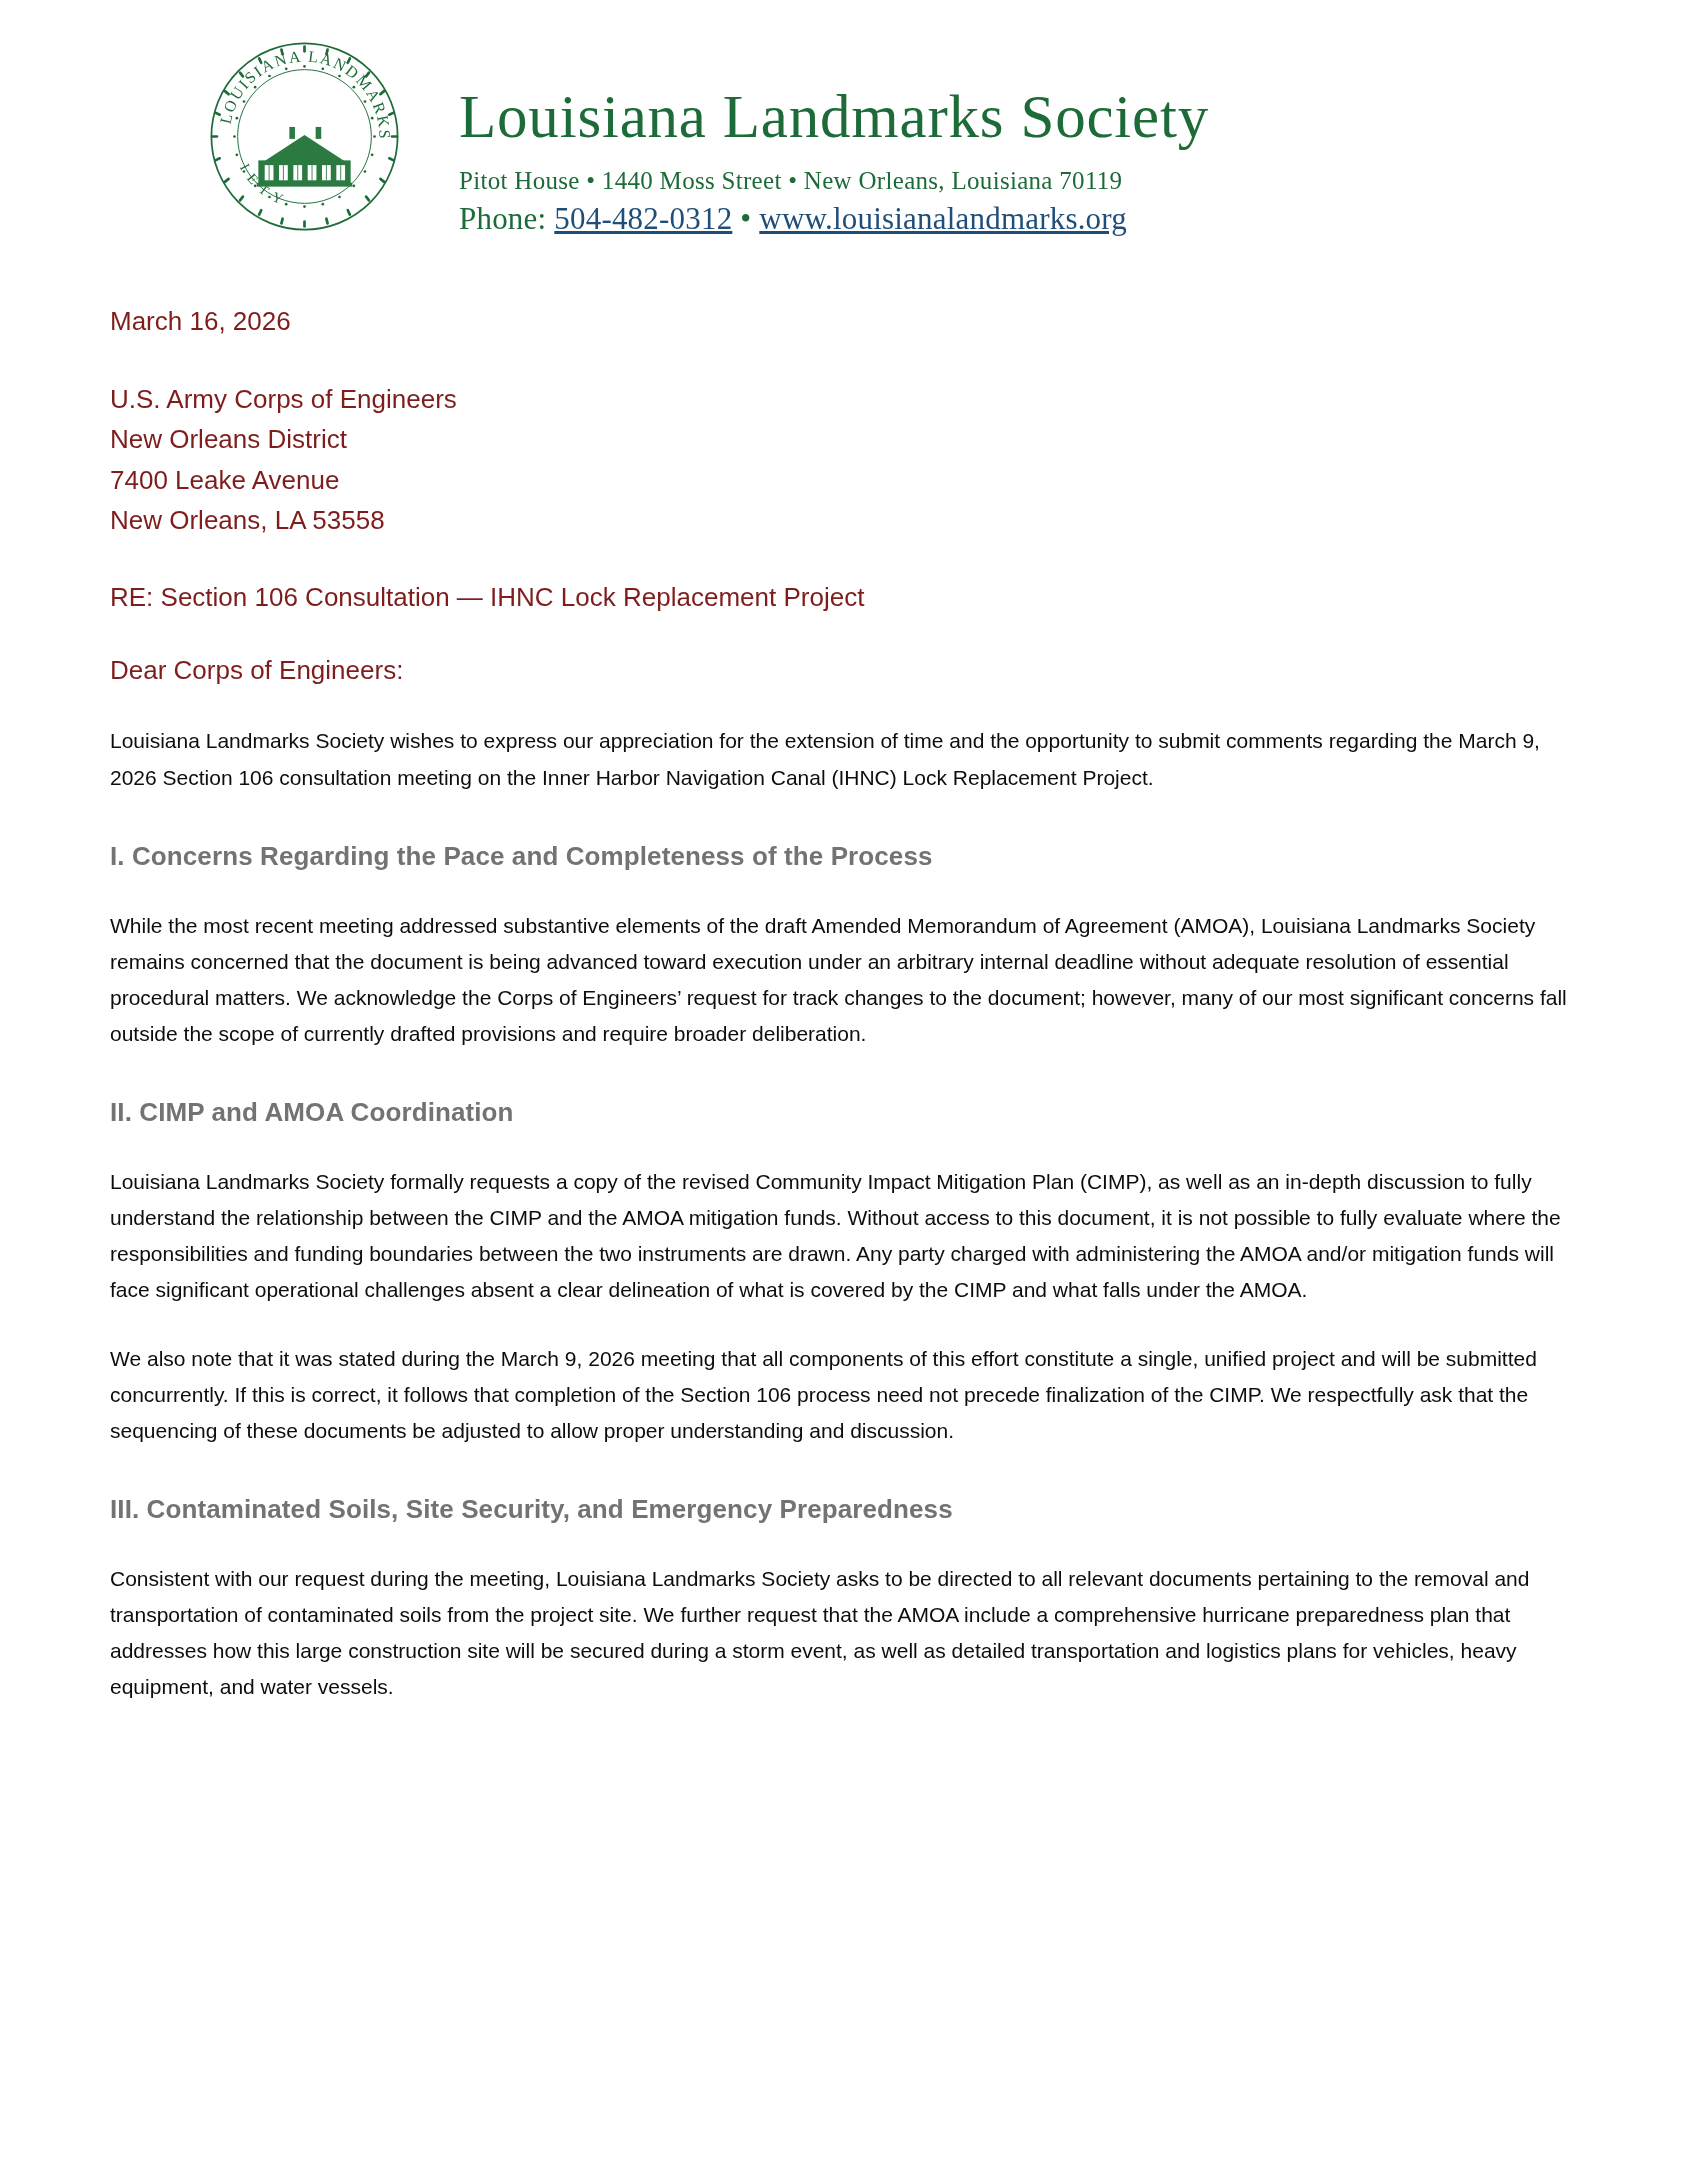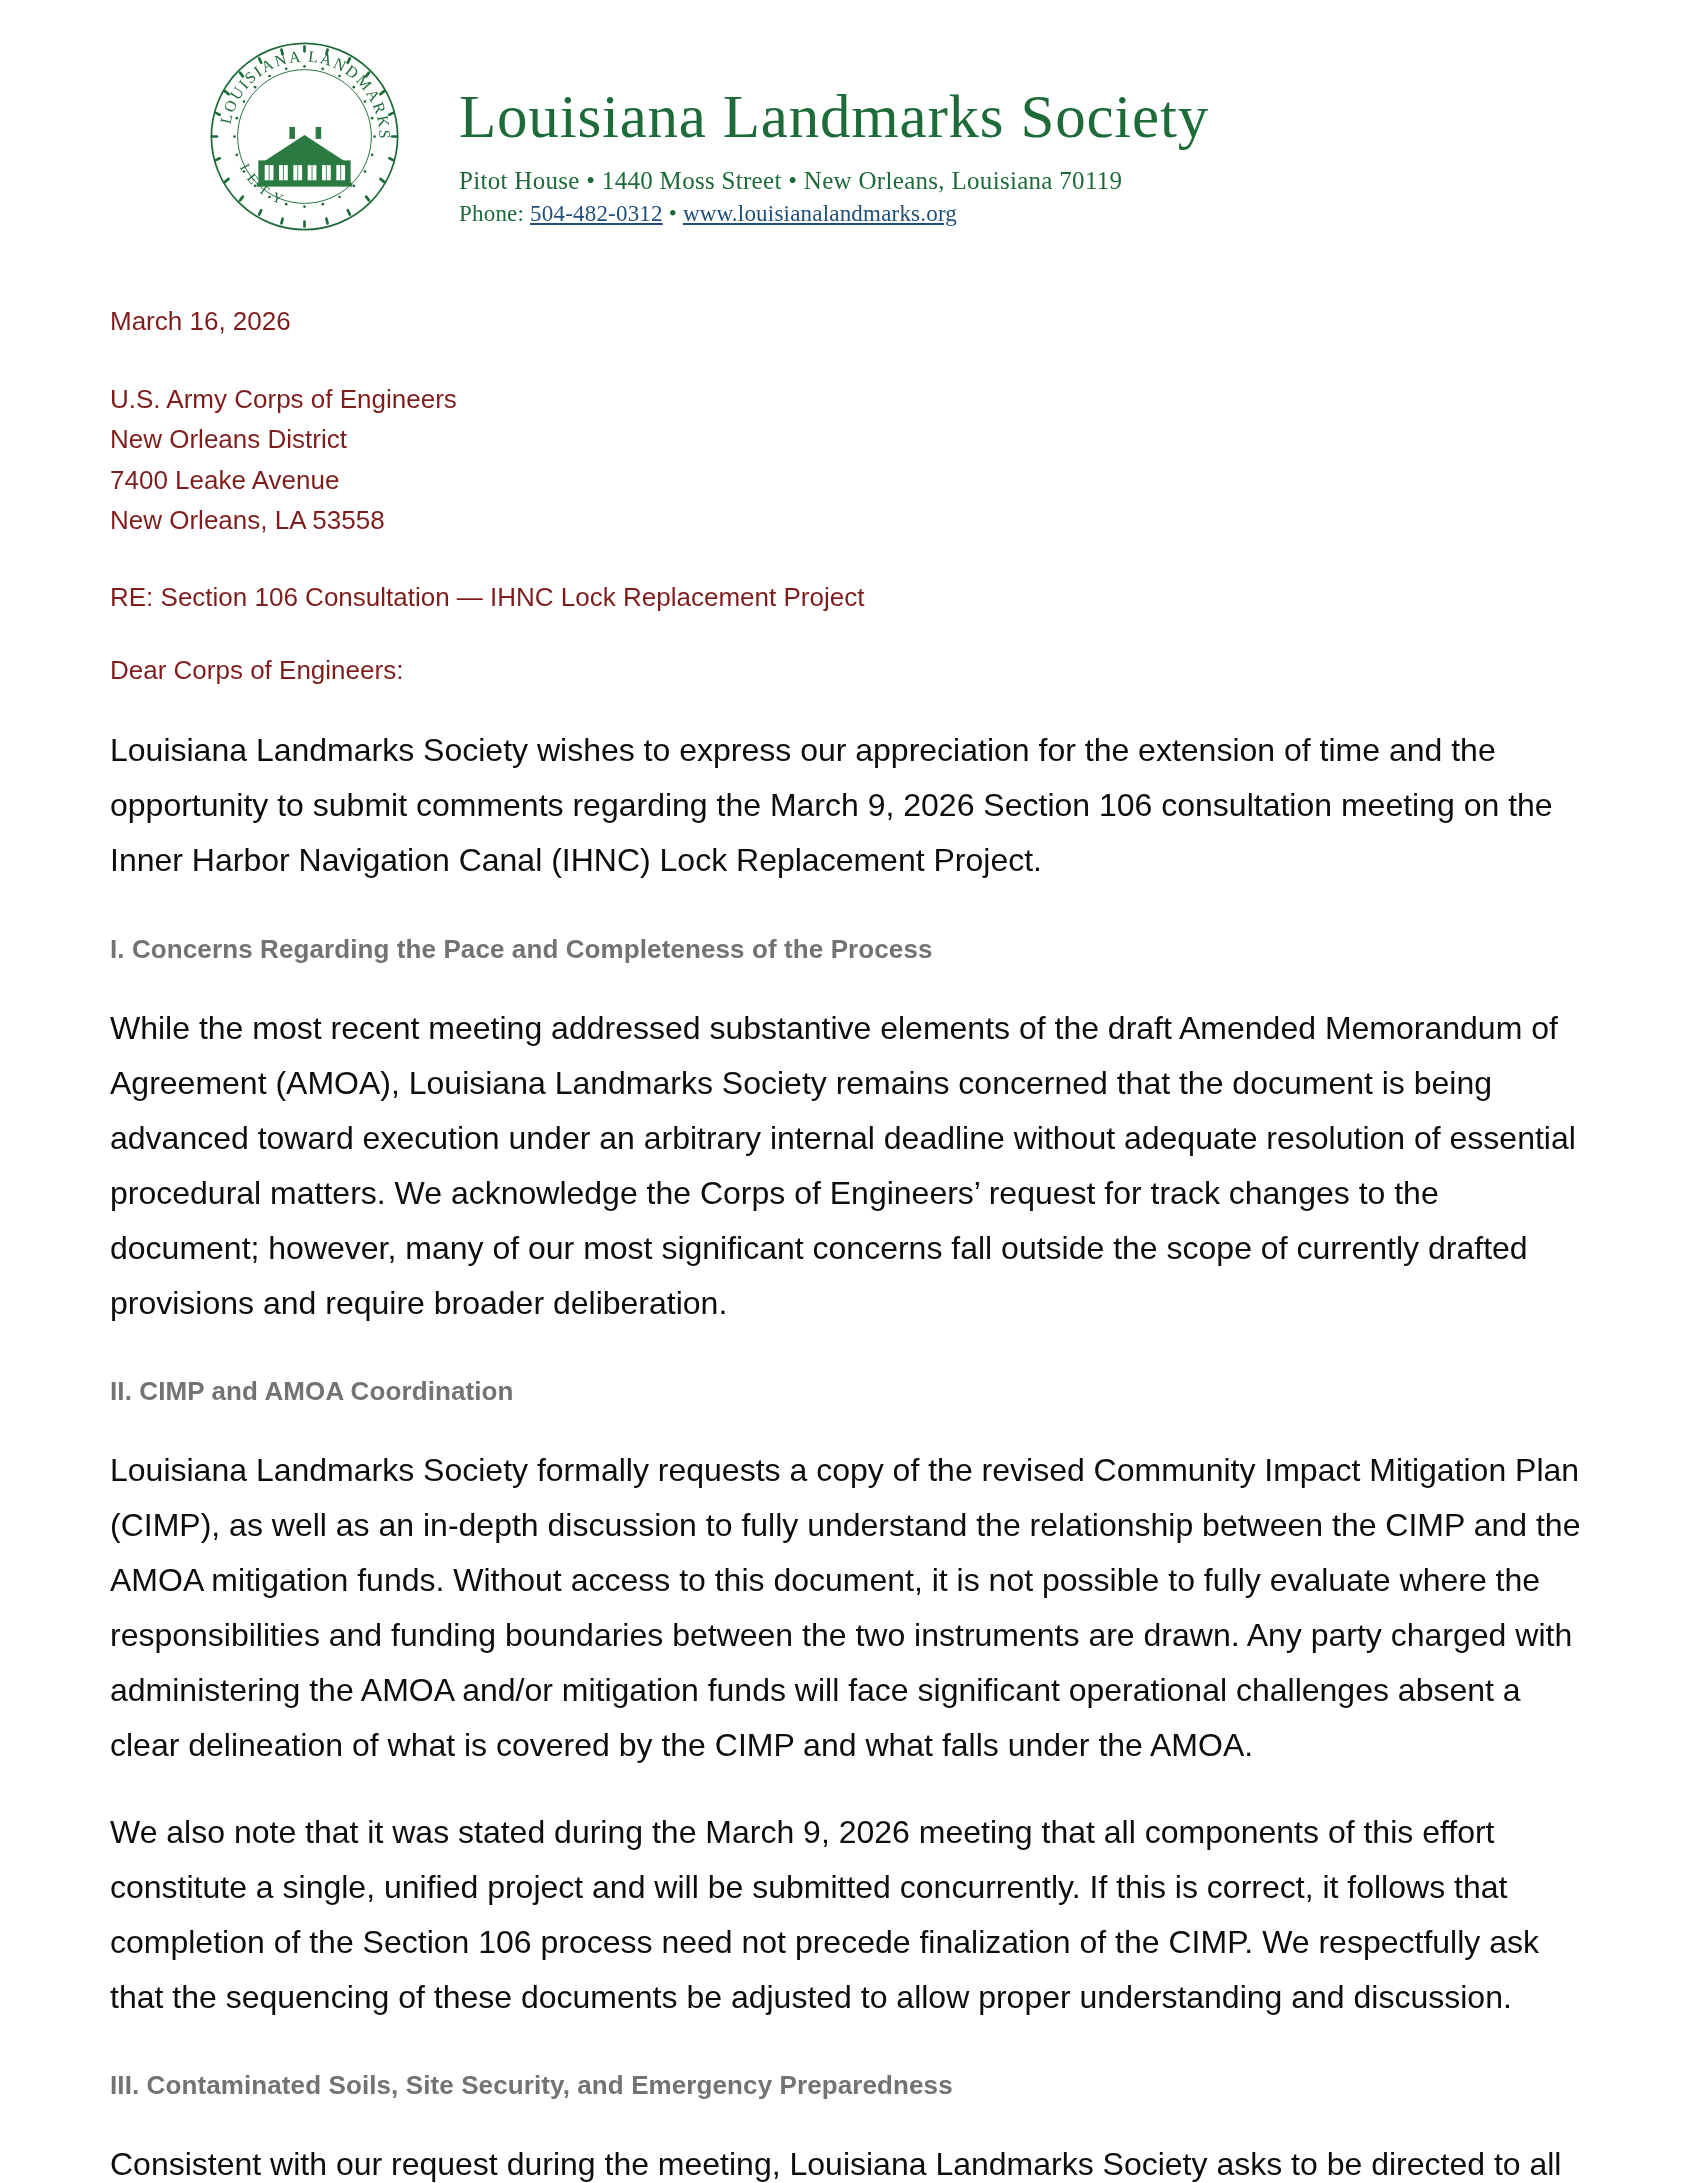--- a/index.html
+++ b/index.html
@@ -58,21 +58,21 @@
     font-family: "Liberation Serif", serif;
     font-size: 25px;
     line-height: 1.28;
     color: #1d6b38;
     margin-top: 17.5px;
     letter-spacing: 0.3px;
     white-space: nowrap;
   }
   .lh-phone {
     font-family: "Liberation Serif", serif;
-    font-size: 23px;
+    font-size: 31px;
     line-height: 1.28;
     color: #1d6b38;
     margin-top: 2.4px;
     letter-spacing: 0.2px;
     white-space: nowrap;
   }
   .link {
     color: #1f4e79;
     text-decoration: underline;
   }
@@ -90,21 +90,21 @@
     line-height: 1.58;
     color: #7f1d1d;
     font-family: "Liberation Sans", sans-serif;
   }
   .gap-sm { height: 32px; }
   .gap-md { height: 37px; }
   .gap-lg { height: 41px; }
 
   p.para {
     margin: 0;
-    font-size: 32px;
+    font-size: 21px;
     line-height: 1.72;
     color: #0d0d0d;
     text-align: left;
   }
   h2.sec-head {
     margin: 0;
     font-size: 26px;
     line-height: 1.5;
     font-weight: bold;
     color: #737373;

